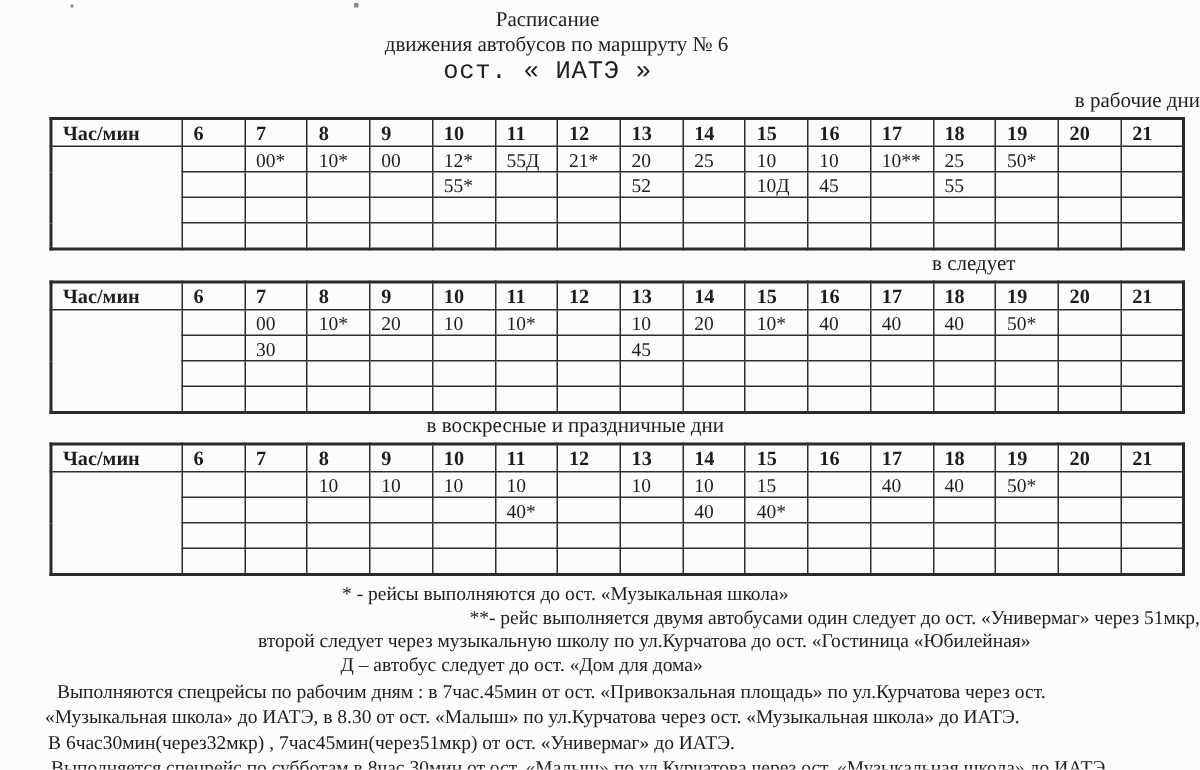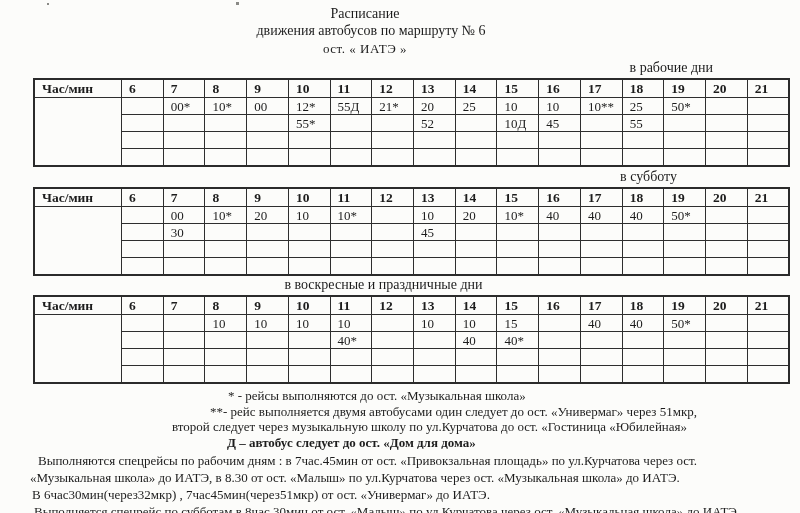--- a/index.html
+++ b/index.html
@@ -9,24 +9,24 @@
     font-family:"Liberation Serif","DejaVu Serif",serif;
     color:#1d1d1d;
     position:relative;
     overflow:hidden;
   }
   .page { position:relative; width:800px; height:442px; }
 
   .title { padding-top:6px; width:730px; text-align:center; }
   .t1 { font-size:14px; line-height:16px; }
   .t2 { font-size:14px; line-height:17px;padding-left:12px; }
-  .t3 { font-size:13px; line-height:19px; letter-spacing:0.5px; }
+  .t3 { font-size:17px; line-height:19px; letter-spacing:0.5px;font-family:Liberation Mono, monospace; }
 
   .day-label { font-size:14px; line-height:16px; height:16px; text-align:right; }
-  .dl1 { padding-right:87px;  margin-top:2px; }
+  .dl1 {  margin-top:2px; }
   .dl2 { padding-right:123px; margin-top:2px; }
   .dl3 { padding-right:33px;  margin-top:1px;text-align:center; }
 
   table.sched {
     border-collapse:collapse;
     table-layout:fixed;
     width:757px;
     margin:2px 0 0 33px;
     border:2px solid #2b2b2b;
   }
@@ -40,23 +40,23 @@
     line-height:15px;
     white-space:nowrap;
     overflow:hidden;
   }
   table.sched th { font-weight:bold; font-size:13.5px; height:17px; }
   .label-col { width:79px; }
 
   .fnblock { margin-top:4px; }
   .fn { font-size:13px; line-height:15.5px; white-space:nowrap; }
   .fn1 { padding-left:228px; }
-  .fn2 { padding-left:210px; }
+  .fn2 { padding-left:210px;text-align:right; }
   .fn3 { padding-left:172px; }
-  .fn4 { padding-left:227px;font-weight:bold; }
+  .fn4 { padding-left:227px; }
 
   .notes { margin-top:2px; }
   .note { font-size:13px; line-height:17px; white-space:nowrap; }
   .note1 { padding-left:38px; }
   .note2 { padding-left:30px; }
   .note3 { padding-left:32px; }
   .note4 { padding-left:34px; }
 
   .speck { position:absolute; background:#8a8a86; }
   .speck1 { left:236px; top:2px;  width:3px; height:3px; }
@@ -166,21 +166,21 @@
           <td></td>
           <td></td>
           <td></td>
           <td></td>
           <td></td>
           <td></td>
         </tr>
       </tbody>
     </table>
 
-  <div class="day-label dl2">в субботу</div>
+  <div class="day-label dl2">в следует</div>
   <table class="sched">
       <thead>
         <tr>
           <th class="label-col">Час/мин</th>
           <th>6</th>
           <th>7</th>
           <th>8</th>
           <th>9</th>
           <th>10</th>
           <th>11</th>

